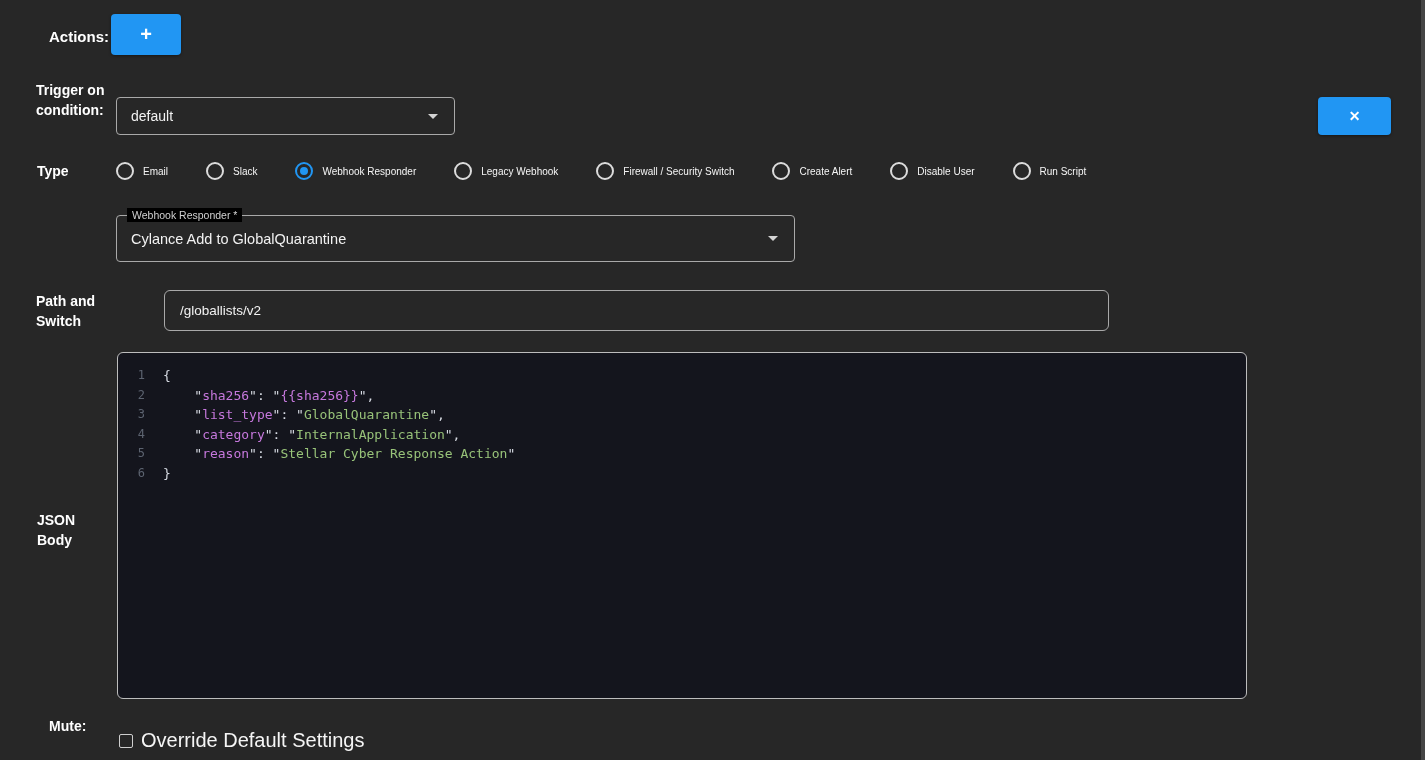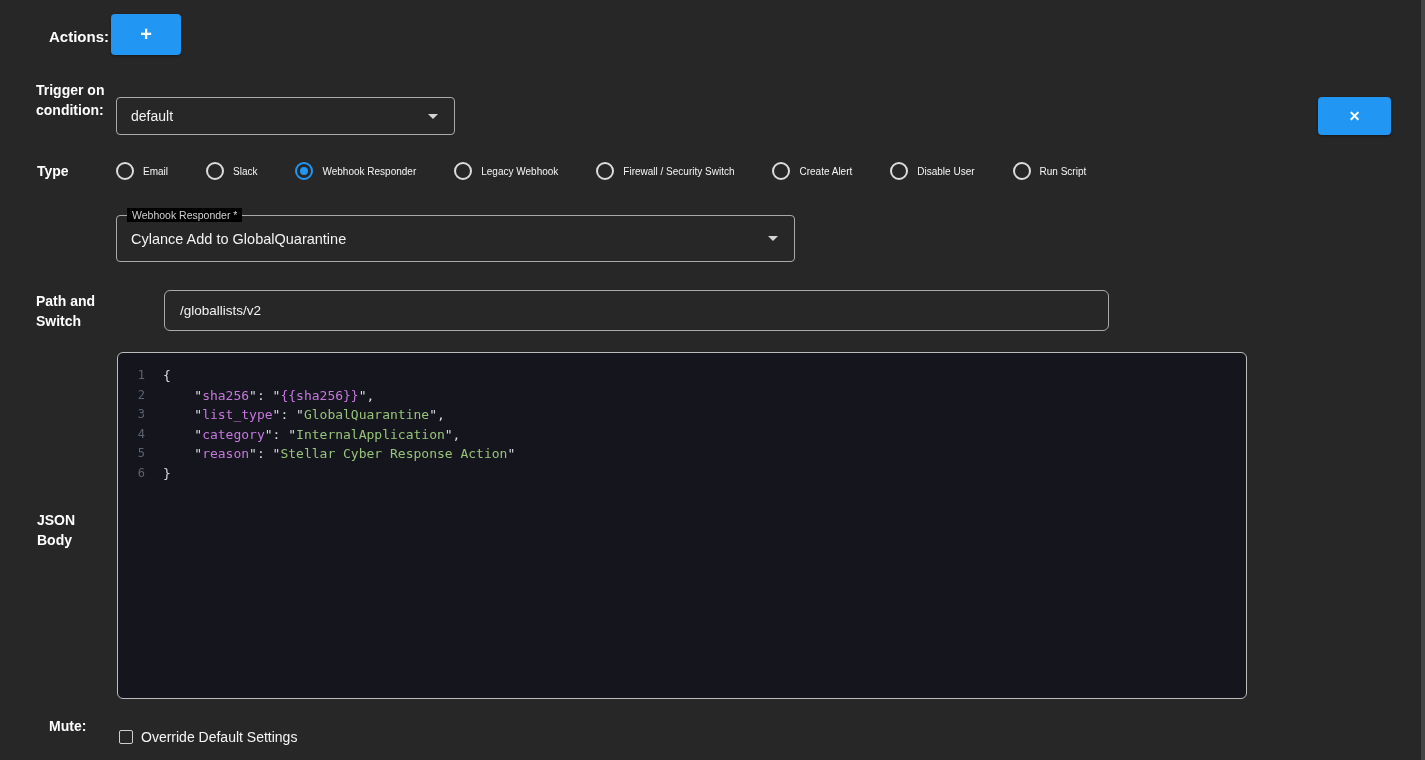--- a/index.html
+++ b/index.html
@@ -55,21 +55,21 @@
   .ln{color:#5c6370;font-size:12px;line-height:19.5px;}
   .code{flex:1;padding-left:9px;}
   .cl{white-space:pre;}
   .tk-p{color:#d8dce4;}
   .tk-k{color:#c678dd;}
   .tk-s{color:#98c379;}
   
   .checkbox{width:14px;height:14px;border:1.5px solid #cfcfcf;border-radius:2px;
     box-sizing:border-box;background:transparent;flex:none;cursor:pointer;}
   .check-row{display:flex;align-items:center;gap:8px;}
-  .check-text{font-size:14px;color:#f5f5f5;font-weight:400;}
+  .check-text{font-size:20px;color:#f5f5f5;font-weight:400;}
   .scrollbar-track{position:absolute;right:0;top:0;width:4px;height:760px;background:#454545;}
 </style>
 </head>
 <body>
 
 <div id="app">
 
   <div class="abs lbl" style="left:37px;top:27px;font-size:15px;margin-left:12px;">Actions:</div>
   <button class="btn-blue abs" style="left:111px;top:14px;width:70px;height:41px;font-size:20px;">
     <span>+</span>

